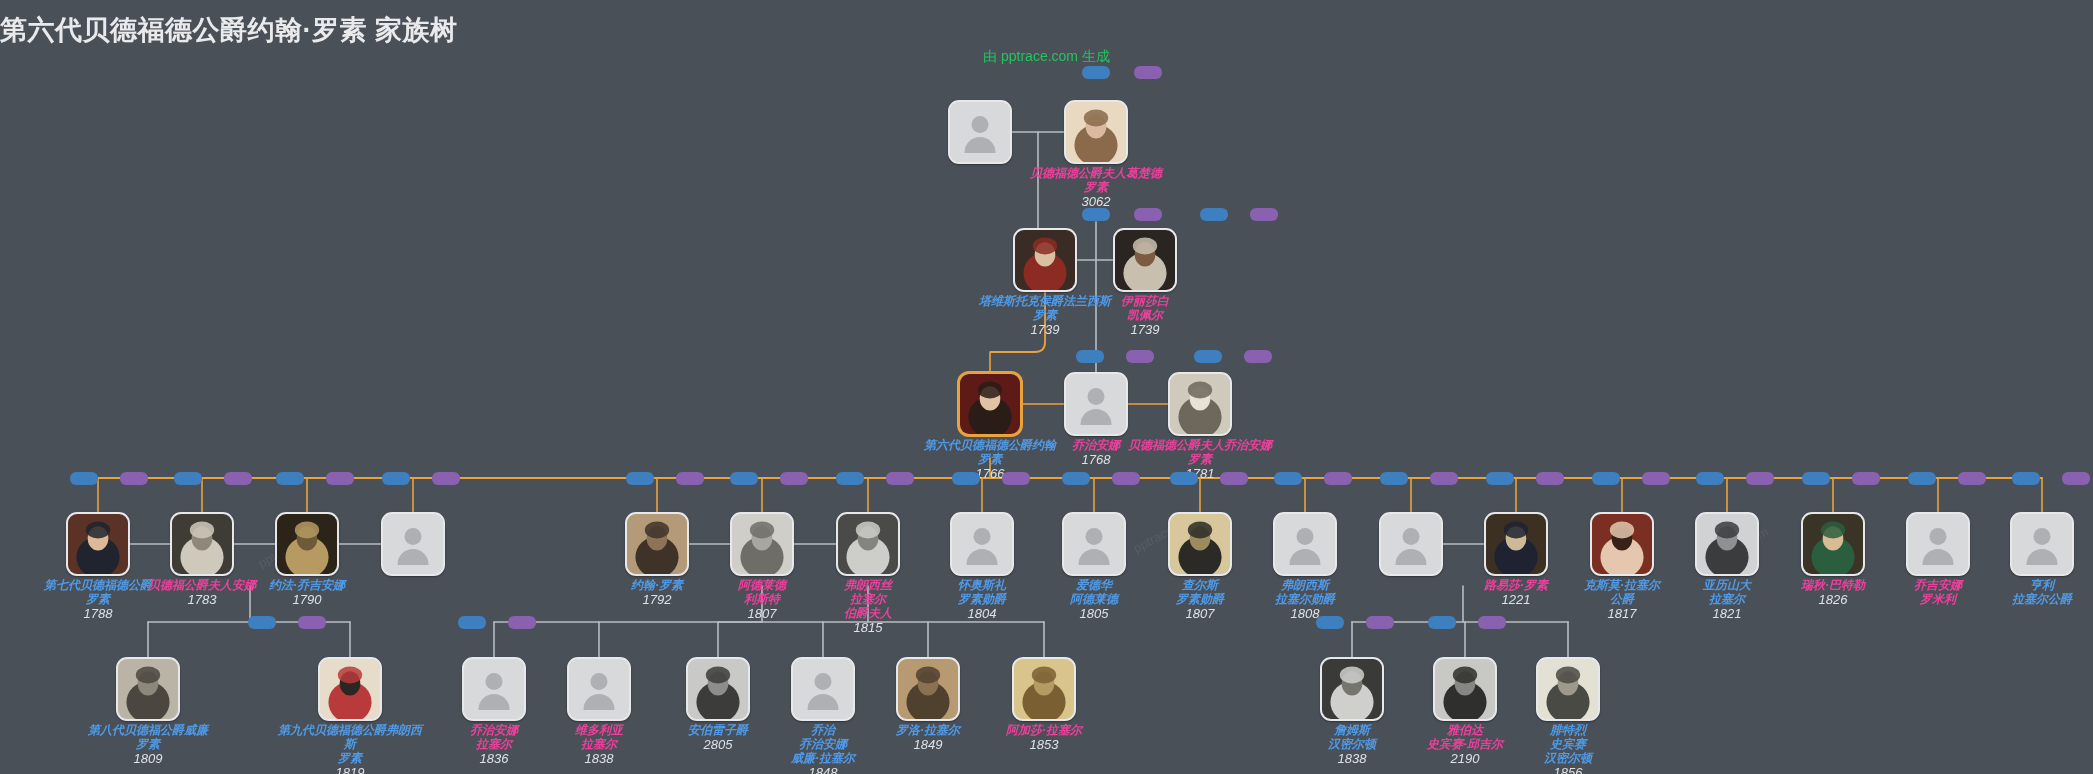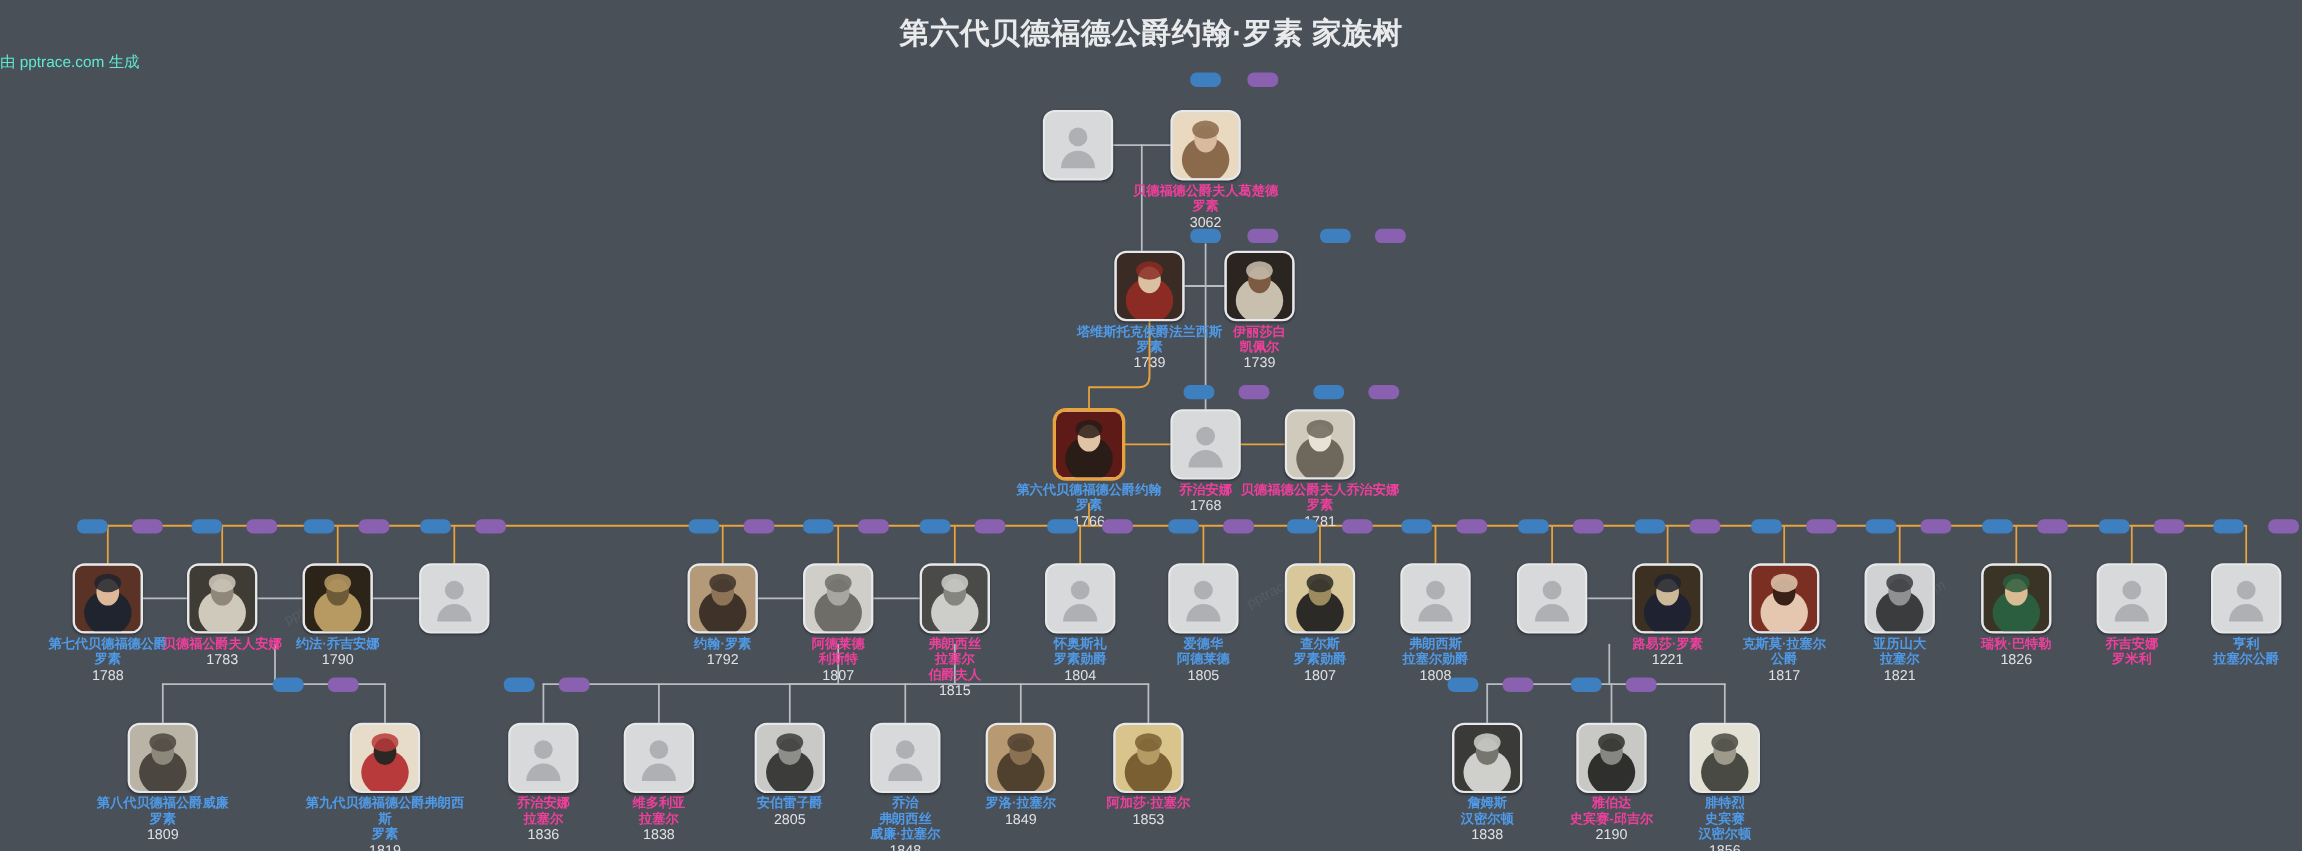--- a/index.html
+++ b/index.html
@@ -9,26 +9,26 @@
     background:#4a5058;
     font-family:"Liberation Sans","DejaVu Sans",sans-serif;
     position:relative;
     -webkit-font-smoothing:antialiased;
   }
   #stage{position:absolute;inset:0;}
 
   
   .title{
     position:absolute;left:0;right:0;top:12px;
-    text-align:center;color:#e9eaec;
+    text-align:left;color:#e9eaec;
     font-size:27px;font-weight:700;letter-spacing:.5px;
   }
   .subtitle{
     position:absolute;left:0;right:0;top:48px;
-    color:#5eead4;font-size:14px;
+    text-align:center;color:#22c55e;font-size:14px;
   }
 
   
   .wm{
     position:absolute;color:rgba(255,255,255,.07);
     font-size:13px;transform:rotate(-28deg);
     pointer-events:none;user-select:none;white-space:nowrap;
   }
 
   
@@ -57,20 +57,21 @@
     content:"";position:absolute;left:50%;top:37px;
     width:31px;height:16px;background:#aeb0b3;
     border-radius:16px 16px 0 0;transform:translateX(-50%);
   }
   .portrait{width:100%;height:100%;display:block;}
   .label{
     position:absolute;top:66px;left:-72px;width:144px;
     text-align:center;line-height:14px;
     font-size:12px;font-weight:700;
     white-space:pre-line;
+    font-style:italic;
   }
   .m{color:#4f9ae8;}
   .f{color:#ef3f9c;}
   .year{
     display:block;color:#dfe1e4;font-weight:400;font-size:13px;
     line-height:16px;margin-top:0px;
   }
 
   
   .chip{
@@ -459,21 +460,21 @@
             <rect width="64" height="64" fill="none"></rect>
           </svg>
         </div>
         <div class="label m"><span>安伯雷子爵</span><span class="year">2805</span></div>
       </div>
       <div class="node" style="left: 823px; top: 657px;">
         <div class="card">
           <div class="ph"></div>
         </div>
         <div class="label m"><span>乔治
-弗朗西丝
+乔治安娜
 威廉·拉塞尔</span><span class="year">1848</span></div>
       </div>
       <div class="node" style="left: 928px; top: 657px;">
         <div class="card">
           <svg class="portrait" viewBox="0 0 64 64" preserveAspectRatio="none">
             <rect width="64" height="64" fill="#b89a72"></rect>
             <ellipse cx="32" cy="46" rx="23" ry="22" fill="#50412f"></ellipse>
             <ellipse cx="32" cy="26" rx="11" ry="13" fill="#8a7152"></ellipse>
             <ellipse cx="32" cy="17" rx="13" ry="9" fill="#50412f" opacity=".85"></ellipse>
             <rect width="64" height="64" fill="none"></rect>

